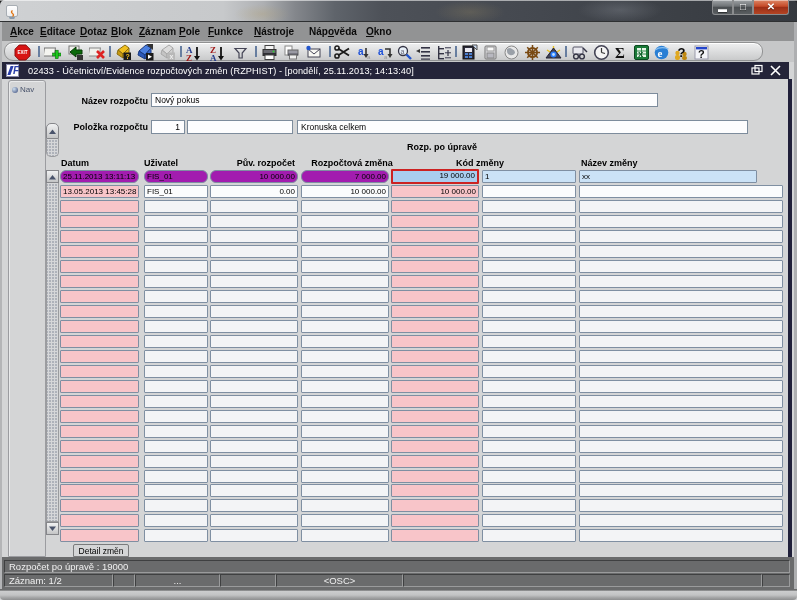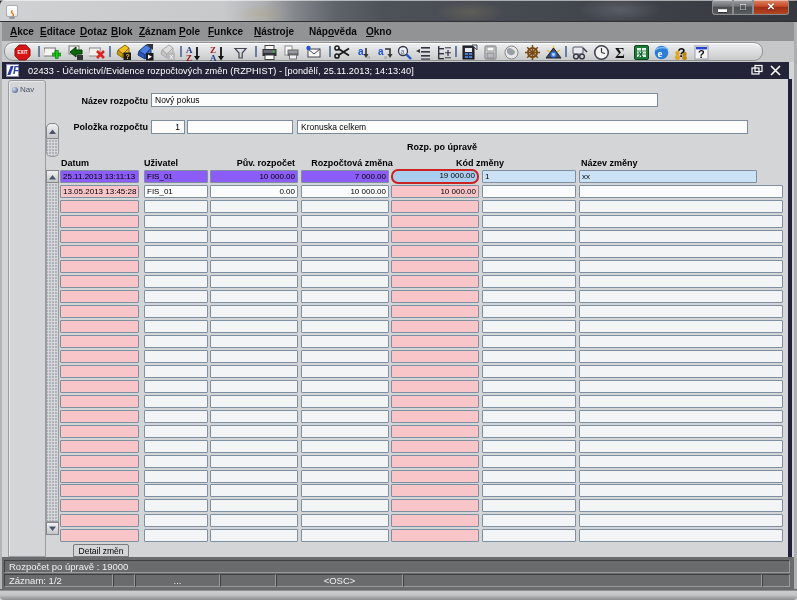--- a/index.html
+++ b/index.html
@@ -54,21 +54,21 @@
 .ffield { position:absolute; height:14px; background:#fdfdfe; border:1px solid #7d8c9c; font-size:8.5px; color:#000; line-height:12px; padding-left:3px; white-space:nowrap; }
 
 
 .sbtn { position:absolute; left:46px; width:13px; background:linear-gradient(#f0f1f2,#c4c5c6); border:1px solid #85868a; }
 .sbtn svg { display:block; margin:0 auto; }
 .strack { position:absolute; left:46px; width:13px; background-color:#d6d7d9; background-image:radial-gradient(circle at 1px 1px,#aeb2ba 28%,transparent 32%); background-size:3px 3px; background-position:2px 1px; border:1px solid #9a9b9e; border-top:none; }
 
 
 .hdr { position:absolute; font-size:9px; font-weight:bold; color:#000; white-space:nowrap; }
 .cell { position:absolute; height:13px; border:1px solid #7f8fa2; font-size:8px; line-height:11px; padding:0 2px; color:#000; border-radius:1px; white-space:nowrap; overflow:hidden; }
-.cb { background:#8b5cf6; }
+.cb { background:#a21caf;border-radius:6px; }
 .cb2 { background:#cbe2f6; }
 .cbcur { position:absolute; height:15px; border:2px solid #cc2222; font-size:8px; line-height:10px; padding:0 2px; background:#a9cdee; white-space:nowrap; overflow:hidden; }
 .cw { background:#fbfcfd; }
 .cp { background:#f8c5c9; }
 .ce { background:#f3f4f6; }
 
 
 #detailbtn { position:absolute; left:73px; top:544px; width:56px; height:13px; background:#d4d5d6; border:1px solid #7a7b7c; border-radius:2px 2px 0 0; font-size:8.5px; text-align:center; line-height:12px; color:#000; white-space:nowrap; }
 
 
@@ -350,21 +350,21 @@
 <div class="hdr" style="left:210px; top:158px; width:85px; text-align:right;">Pův. rozpočet</div>
 <div class="hdr" style="left:301px; top:158px; width:86px; text-align:center;margin-left:8px;">Rozpočtová změna</div>
 <div class="hdr" style="left:391px; top:142px; width:86px; text-align:right;">Rozp. po úpravě</div>
 <div class="hdr" style="left:456px; top:158px;">Kód změny</div>
 <div class="hdr" style="left:581px; top:158px;">Název změny</div>
 
 <div class="cell cb" style="left:60px;top:170px;width:78.5px;">25.11.2013 13:11:13</div>
     <div class="cell cb" style="left:144px;top:170px;width:63.5px;">FIS_01</div>
     <div class="cell cb" style="left:210px;top:170px;width:88px;text-align:right;">10 000.00</div>
     <div class="cell cb" style="left:301px;top:170px;width:88px;text-align:right;">7 000.00</div>
-    <div class="cell cbcur" style="left:391px;top:169px;width:88px;text-align:right;border-radius:7px;">19 000.00</div>
+    <div class="cell cbcur" style="left:391px;top:169px;width:88px;text-align:right;">19 000.00</div>
     <div class="cell cb2" style="left:482px;top:170px;width:94px;">1</div>
     <div class="cell cb2" style="left:579px;top:170px;width:178px;">xx</div>
 <div class="cell cp" style="left:60px;top:185px;width:78.5px;">13.05.2013 13:45:28</div>
     <div class="cell cw" style="left:144px;top:185px;width:63.5px;">FIS_01</div>
     <div class="cell cw" style="left:210px;top:185px;width:88px;text-align:right;">0.00</div>
     <div class="cell cw" style="left:301px;top:185px;width:88px;text-align:right;">10 000.00</div>
     <div class="cell cp" style="left:391px;top:185px;width:88px;text-align:right;">10 000.00</div>
     <div class="cell cw" style="left:482px;top:185px;width:94px;"></div>
     <div class="cell cw" style="left:579px;top:185px;width:204px;"></div>
 <div class="cell cp" style="left:60px;top:200px;width:78.5px;"></div>

